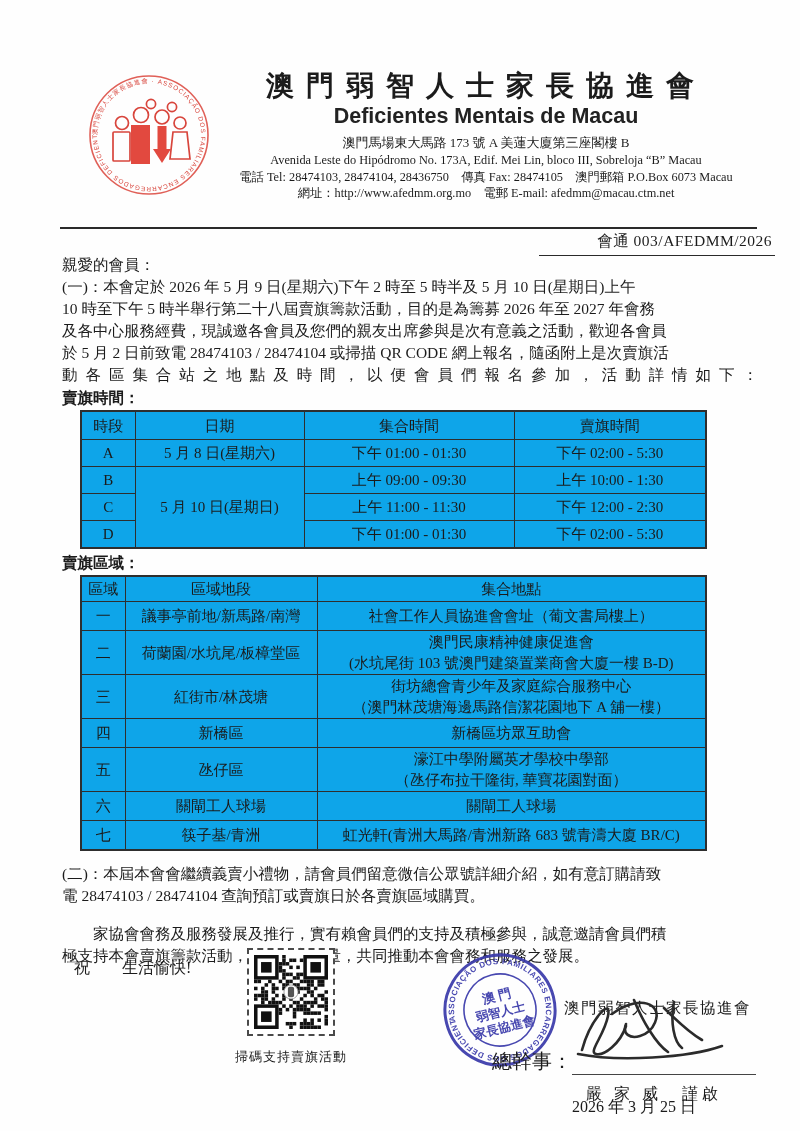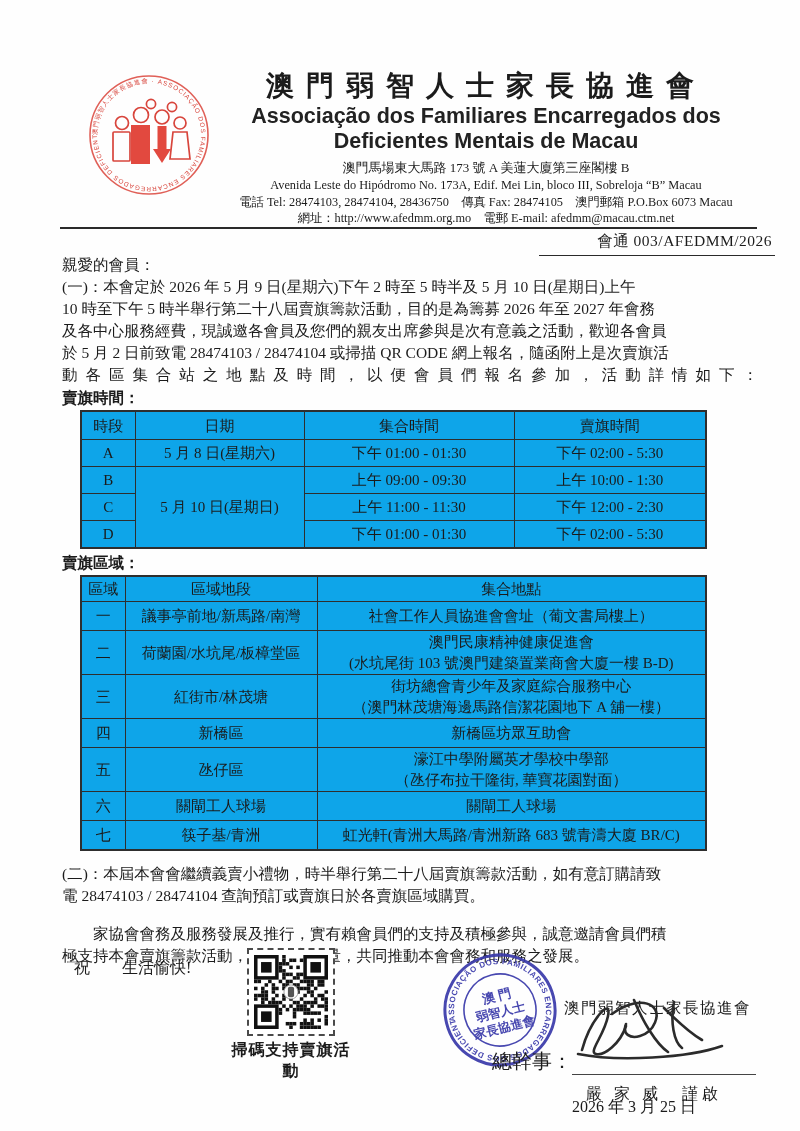--- a/index.html
+++ b/index.html
@@ -36,21 +36,21 @@
   .pl{line-height:20.5px;}
   .para2{margin-top:12px;}
   .closing{margin-top:16px;}
   .indent{text-indent:31px;}
   
   .bottom{position:absolute;left:0;top:946px;width:800px;height:185px;}
   .wish{position:absolute;left:74px;top:12px;font-size:16px;}
   .qr-block{position:absolute;left:226px;top:2px;width:130px;text-align:center;}
   .qr-frame{display:inline-block;padding:5px;border:2px dashed #4a4a4a;background:#fff;}
   #qr-svg{display:block;width:74px;height:74px;}
-  .qr-caption{margin-top:0;font-size:16px;font-weight:bold;letter-spacing:1px;
+  .qr-caption{margin-top:8px;font-size:13px;font-weight:normal;letter-spacing:1px;
               font-family:"Liberation Sans","DejaVu Sans",sans-serif;}
   .stamp{position:absolute;left:436px;top:0;width:128px;height:128px;transform:rotate(-14deg);opacity:.93;}
   .signoff-org{position:absolute;left:564px;top:52px;font-size:15.5px;letter-spacing:1.5px;white-space:nowrap;}
   .sig-row{position:absolute;left:492px;top:102px;font-size:20px;white-space:nowrap;}
   .sig-underline{display:inline-block;width:184px;border-bottom:1.6px solid #444;height:18px;vertical-align:bottom;}
   .signature-svg{position:absolute;left:552px;top:42px;width:196px;height:80px;}
   .signoff-name{position:absolute;left:586px;top:126px;font-size:16px;letter-spacing:4px;white-space:nowrap;margin-top:12px;}
   .signoff-date{position:absolute;left:572px;top:151px;font-size:16px;white-space:nowrap;}
 </style>
 </head>
@@ -81,21 +81,20 @@
       <rect x="47" y="55" width="19" height="39" fill="#e2493f"></rect>
       <g fill="#e2493f">
         <rect x="73.5" y="56" width="9" height="23"></rect>
         <polygon points="69,79 87,79 78,93"></polygon>
       </g>
     </svg>
   </div>
 
   <div class="header-text">
     <div class="title-zh">澳門弱智人士家長協進會</div>
-    <div class="title-pt">Associação dos Familiares Encarregados dos</div>
     <div class="title-pt">Deficientes Mentais de Macau</div>
     <div class="addr-zh">澳門馬場東大馬路 173 號 A 美蓮大廈第三座閣樓 B</div>
     <div class="addr">Avenida Leste do Hipódromo No. 173A, Edif. Mei Lin, bloco III, Sobreloja “B” Macau</div>
     <div class="addr">電話 Tel: 28474103, 28474104, 28436750　傳真 Fax: 28474105　澳門郵箱 P.O.Box 6073 Macau</div>
     <div class="addr">網址：http://www.afedmm.org.mo　電郵 E-mail: afedmm@macau.ctm.net</div>
   </div>
 
   <div class="rule"></div>
   <div class="ref-row">
     <span class="ref">會通 003/AFEDMM/2026</span>
@@ -224,21 +223,21 @@
           <td>筷子基/青洲</td>
           <td>
             <div class="pl">虹光軒(青洲大馬路/青洲新路 683 號青濤大廈 BR/C)</div>
             <div class="pl"></div>
           </td>
         </tr>
       </tbody>
     </table>
 
     <div class="para2">
-      <div class="line">(二)：本屆本會會繼續義賣小禮物，時半舉行第二十八屆賣旗籌款活動，如有意訂購請致</div>
+      <div class="line">(二)：本屆本會會繼續義賣小禮物，請會員們留意微信公眾號詳細介紹，如有意訂購請致</div>
       <div class="line">電 28474103 / 28474104 查詢預訂或賣旗日於各賣旗區域購買。</div>
     </div>
 
     <div class="closing">
       <div class="line indent">家協會會務及服務發展及推行，實有賴會員們的支持及積極參與，誠意邀請會員們積</div>
       <div class="line">極支持本會賣旗籌款活動，集合各方力量，共同推動本會會務和服務之發展。</div>
     </div>
   </div>
 
   <div class="bottom">

